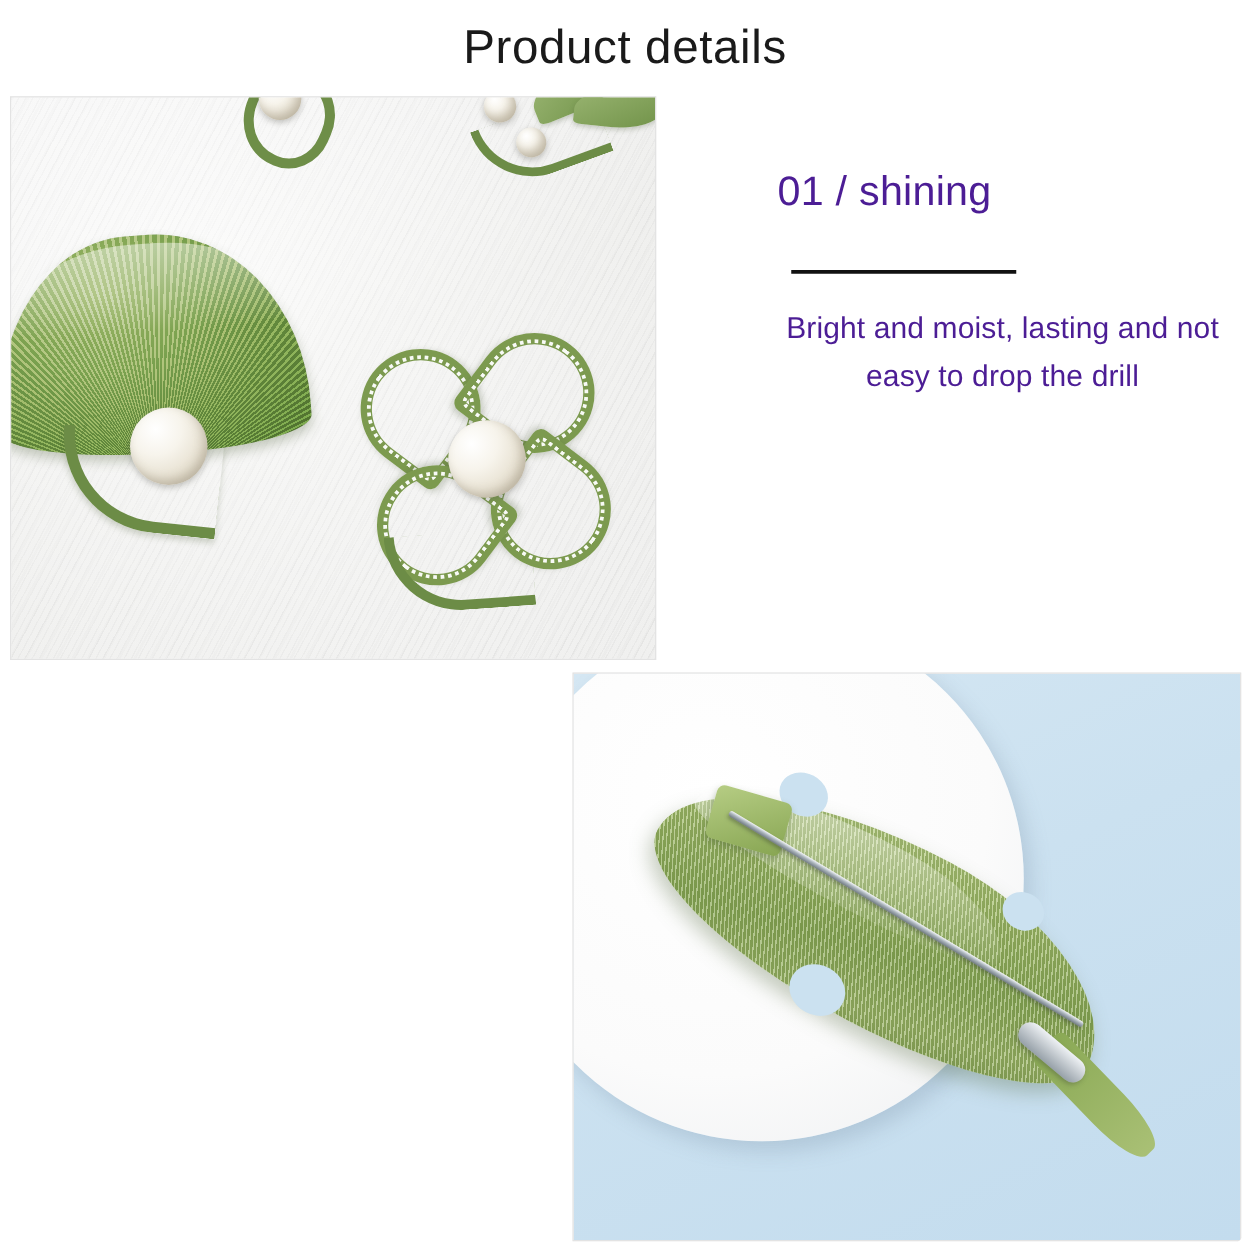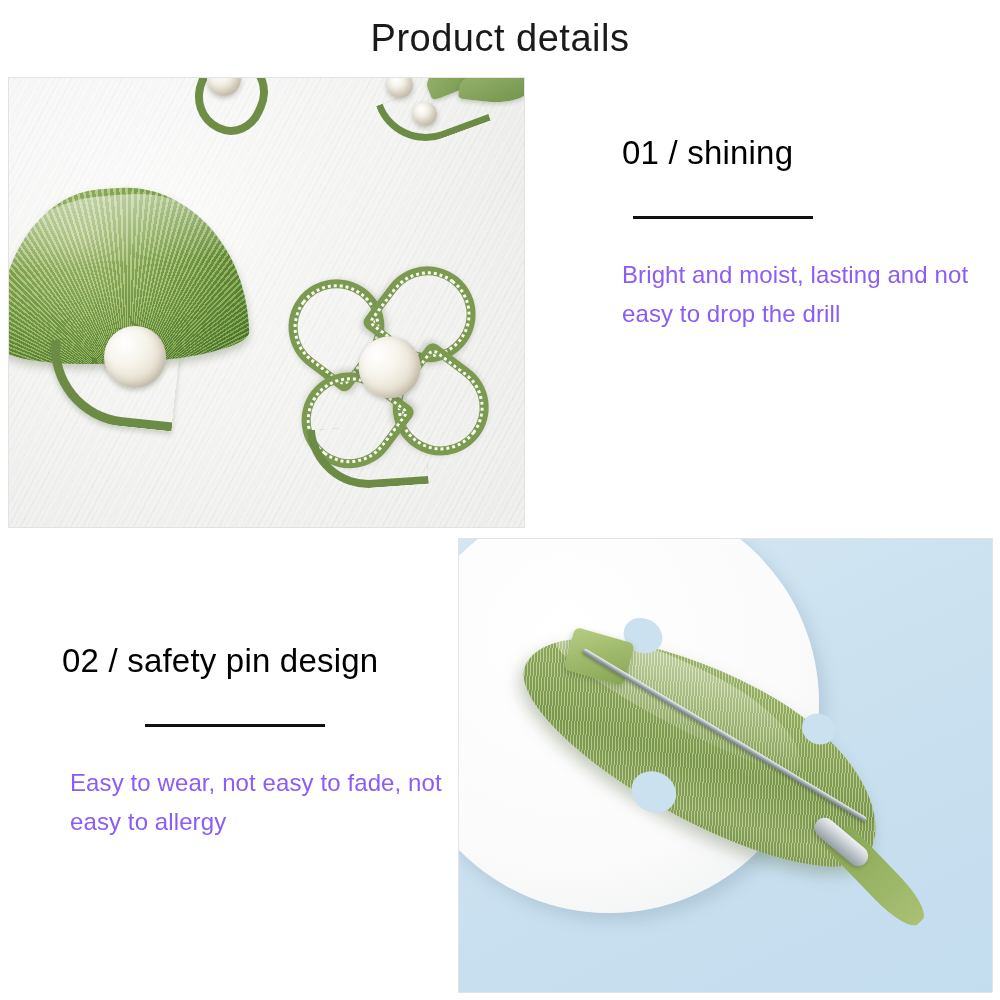--- a/index.html
+++ b/index.html
@@ -286,38 +286,39 @@
 
   
   .block { position: absolute; }
   .block-01 { left: 622px; top: 132px; width: 360px; }
   .block-02 { left: 62px;  top: 640px; width: 400px; }
 
   .section-heading {
     font-size: 33px;
     font-weight: 400;
     line-height: 42px;
-    color: #000000;
+    color: #4c1d95;
     letter-spacing: 0.2px;
     white-space: nowrap;
   }
   .divider {
     width: 180px;
     height: 3px;
     background: #111111;
     margin-top: 42px;
   }
   .block-01 .divider { margin-left: 11px; }
   .block-02 .divider { margin-left: 83px; }
   .section-body {
-    margin-top: 36px;
+    margin-top: 24px;
     font-size: 24px;
     line-height: 39px;
-    color: #8b5cf6;
+    color: #4c1d95;
     letter-spacing: 0.1px;
+    text-align: center;
   }
   .block-02 .section-body { margin-left: 8px; }
 </style>
 </head>
 <body>
 
 <div class="page">
 
   <div class="page-title">Product details</div>
 
@@ -364,19 +365,14 @@
       <div class="pin-catch"></div>
     </div>
   </div>
 
   <div class="block block-01">
     <div class="section-heading">01 / shining</div>
     <div class="divider"></div>
     <div class="section-body">Bright and moist, lasting and not easy to drop the drill</div>
   </div>
 
-  <div class="block block-02">
-    <div class="section-heading">02 / safety pin design</div>
-    <div class="divider"></div>
-    <div class="section-body">Easy to wear, not easy to fade, not easy to allergy</div>
-  </div>
 
 </div>
 
 </body></html>

